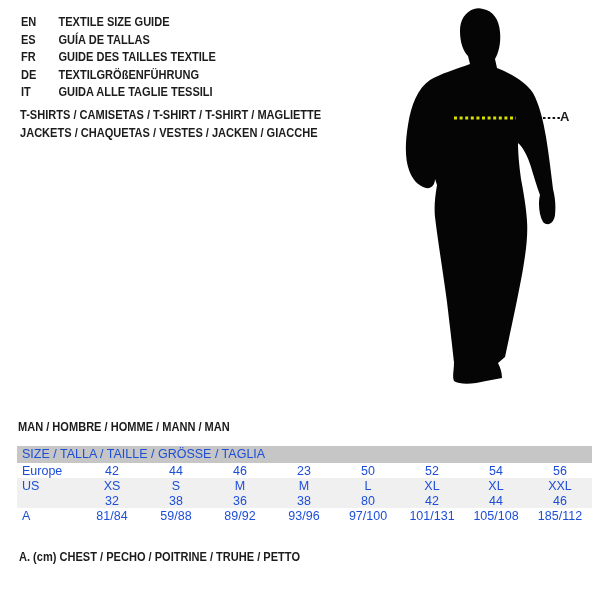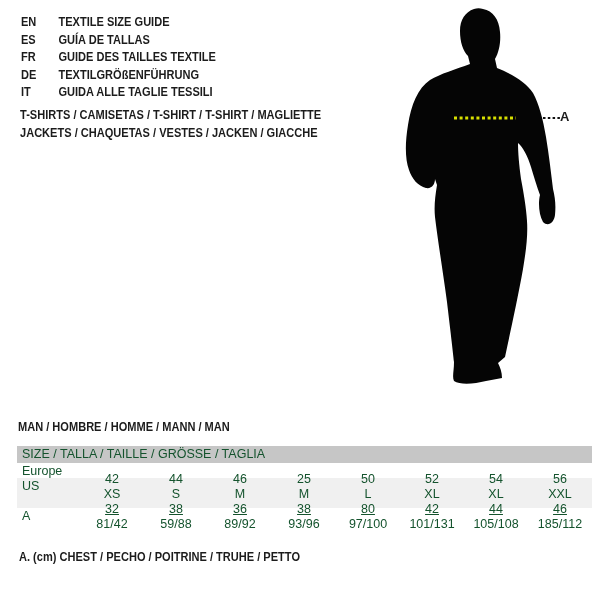--- a/index.html
+++ b/index.html
@@ -15,25 +15,25 @@
   .lang-code{width:44px;flex:0 0 44px;}
   
   .categories{position:absolute;left:20px;top:106px;}
   .category-line{line-height:17.5px;font-size:13px;font-weight:bold;}
   
   .figure-svg{position:absolute;left:402px;top:7px;}
   .measure-label{position:absolute;left:560px;top:109px;font-size:13px;font-weight:bold;}
   
   .section-title{position:absolute;left:18px;top:419px;font-size:13px;font-weight:bold;}
   
-  .size-table{position:absolute;left:17px;top:446px;width:575px;font-size:12.5px;color:#14532d;}
+  .size-table{position:absolute;left:17px;top:446px;width:575px;font-size:12.5px;color:#1d4ed8;}
   .thead{height:17px;line-height:17px;padding-left:5px;}
   .trow{display:flex;height:15px;line-height:16px;}
   .tlabel{flex:0 0 58px;padding-left:5px;}
-  .tcell{flex:1 1 0;text-align:center;margin-top:8px;}
+  .tcell{flex:1 1 0;text-align:center;}
   
   .footnote{position:absolute;left:19px;top:549px;font-size:13px;font-weight:bold;}
 </style>
 </head>
 <body>
 
 <div class="lang-list condensed">
   <div class="lang-row">
     <span class="lang-code">EN</span>
     <span class="lang-label">TEXTILE SIZE GUIDE</span>
@@ -104,54 +104,54 @@
 <div class="section-title condensed">MAN / HOMBRE / HOMME / MANN / MAN</div>
 
 <div class="size-table">
   <div class="thead" style="background-color: rgb(198, 198, 198);">SIZE / TALLA / TAILLE / GRÖSSE / TAGLIA</div>
 
   <div class="trow">
     <div class="tlabel">Europe</div>
     <div class="tcell">42</div>
     <div class="tcell">44</div>
     <div class="tcell">46</div>
-    <div class="tcell">25</div>
+    <div class="tcell">23</div>
     <div class="tcell">50</div>
     <div class="tcell">52</div>
     <div class="tcell">54</div>
     <div class="tcell">56</div>
   </div>
 
   <div class="trow" style="background-color: rgb(240, 240, 240);">
     <div class="tlabel">US</div>
     <div class="tcell">XS</div>
     <div class="tcell">S</div>
     <div class="tcell">M</div>
     <div class="tcell">M</div>
     <div class="tcell">L</div>
     <div class="tcell">XL</div>
     <div class="tcell">XL</div>
     <div class="tcell">XXL</div>
   </div>
 
-  <div class="trow" style="background-color: rgb(240, 240, 240); text-decoration: underline;">
+  <div class="trow" style="background-color: rgb(240, 240, 240);">
     <div class="tlabel"></div>
     <div class="tcell">32</div>
     <div class="tcell">38</div>
     <div class="tcell">36</div>
     <div class="tcell">38</div>
     <div class="tcell">80</div>
     <div class="tcell">42</div>
     <div class="tcell">44</div>
     <div class="tcell">46</div>
   </div>
 
   <div class="trow">
     <div class="tlabel">A</div>
-    <div class="tcell">81/42</div>
+    <div class="tcell">81/84</div>
     <div class="tcell">59/88</div>
     <div class="tcell">89/92</div>
     <div class="tcell">93/96</div>
     <div class="tcell">97/100</div>
     <div class="tcell">101/131</div>
     <div class="tcell">105/108</div>
     <div class="tcell">185/112</div>
   </div>
 </div>
 

